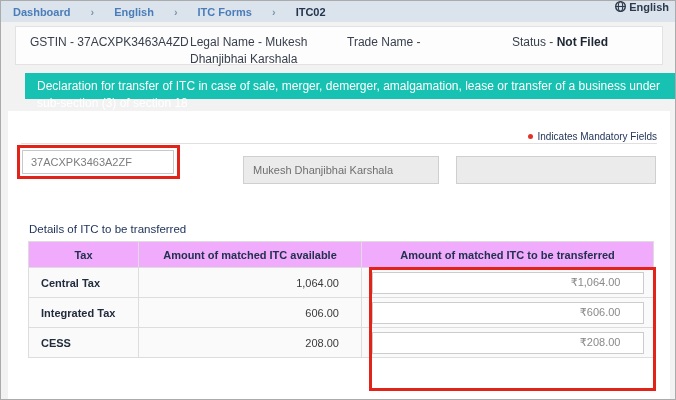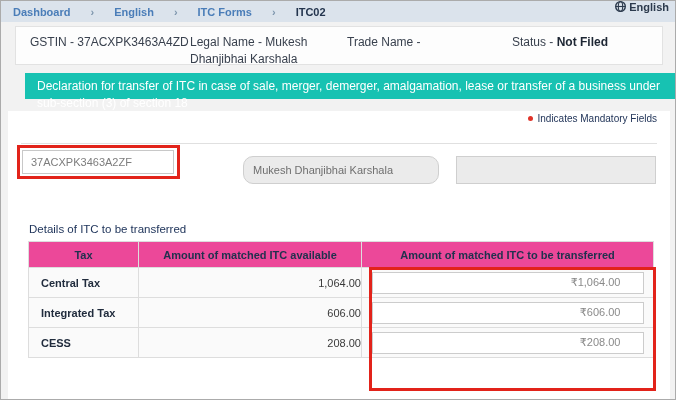--- a/index.html
+++ b/index.html
@@ -51,21 +51,21 @@
     background:#17c2b2;color:#ffffff;box-sizing:border-box;
     padding:5px 14px 0 12px;
     font-size:12px;line-height:1.45;font-weight:400;
   }
   
   .panel{
     position:absolute;left:7px;top:110px;width:662px;height:290px;
     background:#ffffff;
   }
   .mandatory{
-    position:absolute;right:13px;top:2px;
+    position:absolute;right:13px;top:20px;
     font-size:10px;color:#23365a;
     display:flex;align-items:center;gap:4px;
   }
   .red-dot{
     display:inline-block;width:5px;height:5px;border-radius:50%;
     background:#e03329;
   }
   .divider{
     position:absolute;left:13px;right:13px;top:32px;height:0;
     border-bottom:1px solid #e0e0e0;
@@ -82,46 +82,46 @@
     border:1px solid #c8c8c8;box-sizing:border-box;
     font-family:"Liberation Sans","DejaVu Sans",sans-serif;
     font-size:11px;color:#7d7d7d;padding:0 8px;outline:none;
   }
   .dis-input{
     position:absolute;height:28px;box-sizing:border-box;
     background:#ebebeb;border:1px solid #cfcfcf;
     font-family:"Liberation Sans","DejaVu Sans",sans-serif;
     font-size:11px;color:#6f6f6f;padding:0 9px;outline:none;
   }
-  .dis-legal{left:235px;top:45px;width:196px;border-radius:10px;}
+  .dis-legal{left:235px;top:45px;width:196px;}
   .dis-third{left:448px;top:45px;width:200px;}
   .section-title{
     position:absolute;left:21px;top:104px;
     font-size:11.5px;color:#21365c;margin-top:8px;
   }
   
   .itc-table{
     position:absolute;left:20px;top:130px;width:625px;
     border-collapse:collapse;table-layout:fixed;
     font-size:11px;
   }
   .itc-table th{
-    border:1px solid #dddddd;background:#ec4899;
+    border:1px solid #dddddd;background:#f0abfc;
     color:#21314e;font-weight:700;text-align:center;
     height:25px;padding:0 4px;
   }
   .itc-table td{
     border:1px solid #dddddd;background:#fafafa;
     height:29px;padding:0;
   }
   .col-tax{width:110px;}
   .col-avail{width:223px;}
   .col-trans{width:292px;}
   td.tax-name{color:#212c3d;font-weight:700;padding-left:12px;vertical-align:middle;}
-  td.avail{color:#3a3a3a;text-align:right;padding-right:0;vertical-align:middle;}
+  td.avail{color:#3a3a3a;text-align:right;padding-right:22px;vertical-align:middle;}
   td.trans{vertical-align:middle;}
   .trans-input{
     display:block;box-sizing:border-box;
     width:272px;height:22px;margin:0 auto;
     background:#ffffff;border:1px solid #cccccc;
     font-family:"Liberation Sans","DejaVu Sans",sans-serif;
     font-size:11px;color:#8a8a8a;text-align:right;padding:0 22px;outline:none;
   }
   
   .col-annot{

